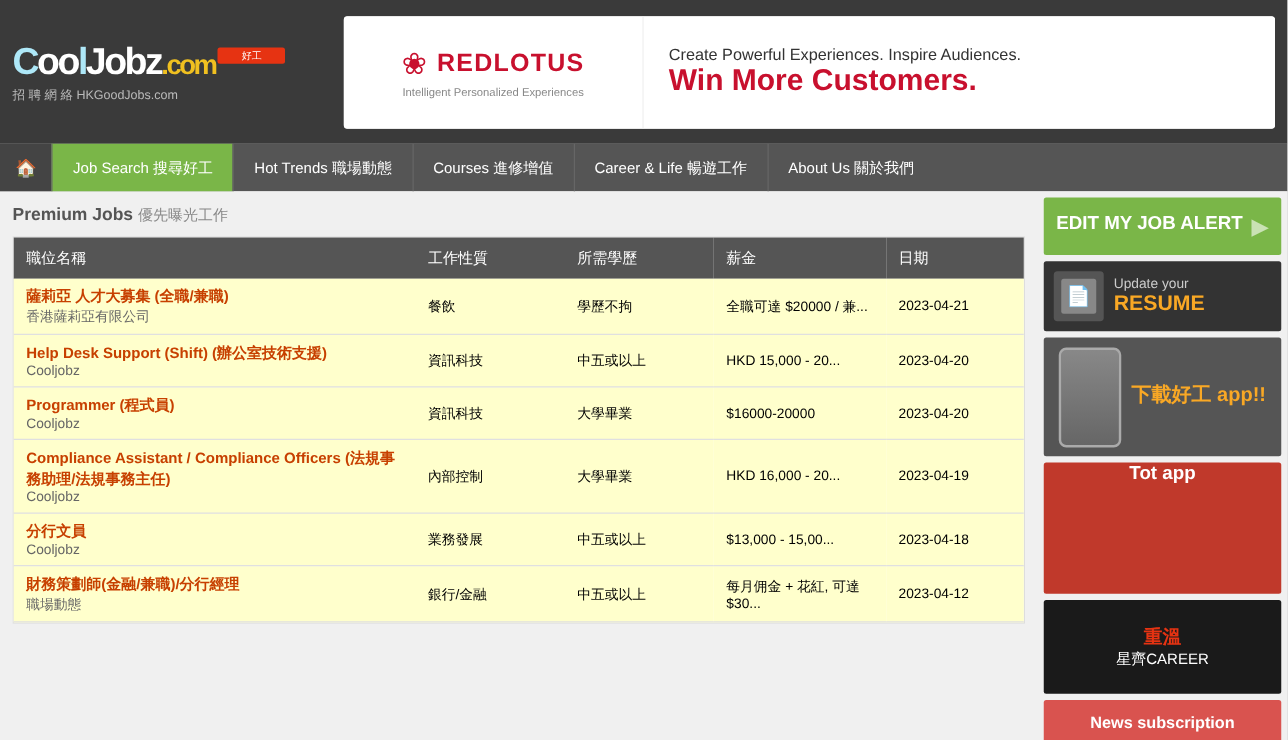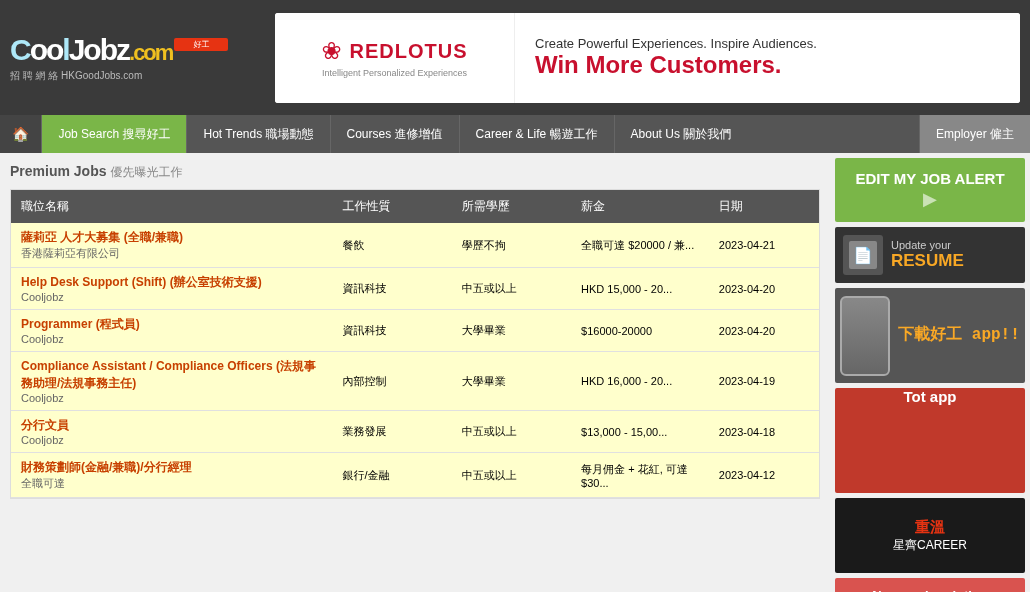--- a/index.html
+++ b/index.html
@@ -34,21 +34,21 @@
     .job-title { color: #c74000; font-weight: bold; font-size: 12px; cursor: pointer; }
     .job-company { color: #666; font-size: 11px; }
     .col-name { width: 35%; }
     .col-type { width: 13%; }
     .col-edu { width: 13%; }
     .col-salary { width: 15%; }
     .col-date { width: 12%; }
 
     
     .sidebar { width: 200px; flex-shrink: 0; padding: 5px; display: flex; flex-direction: column; gap: 5px; }
-    .edit-job-alert { background: #7ab648; color: white; padding: 12px 10px; display: flex; align-items: center; justify-content: space-between; cursor: pointer; border-radius: 2px; flex-direction: column; }
+    .edit-job-alert { background: #7ab648; color: white; padding: 12px 10px; display: flex; justify-content: space-between; cursor: pointer; border-radius: 2px; }
     .update-resume-card { background: #333; color: white; padding: 8px; display: flex; align-items: center; gap: 8px; cursor: pointer; border-radius: 2px; }
 
     .table-wrapper { background: white; border: 1px solid #ddd; }
   </style>
 </head>
 <body>
 
 <div class="header">
   <div class="logo-area">
     <div style="display:flex; align-items:center; gap:0;">
@@ -74,21 +74,20 @@
   </div>
 </div>
 
 <div class="nav">
   <div class="nav-home">🏠</div>
   <div class="nav-item active">Job Search 搜尋好工</div>
   <div class="nav-item">Hot Trends 職場動態</div>
   <div class="nav-item">Courses 進修增值</div>
   <div class="nav-item">Career &amp; Life 暢遊工作</div>
   <div class="nav-item">About Us 關於我們</div>
-  <div class="nav-employer">Employer 僱主</div>
 </div>
 
 <div class="main-layout">
 
   <div class="content-area">
     <div style="font-size:14px; color:#555; margin-bottom:8px; font-weight:bold;">
       <span>Premium Jobs</span>
       <span style="font-weight:normal; font-size:12px; color:#888;"> </span>
       <span style="font-weight:normal; font-size:12px; color:#888;">優先曝光工作</span>
     </div>
@@ -150,21 +149,21 @@
       <div class="job-company">Cooljobz</div>
     </td>
     <td class="col-type">業務發展</td>
     <td class="col-edu">中五或以上</td>
     <td class="col-salary">$13,000 - 15,00...</td>
     <td class="col-date">2023-04-18</td>
   </tr>
             <tr class="row-odd">
     <td class="col-name">
       <div class="job-title">財務策劃師(金融/兼職)/分行經理</div>
-      <div class="job-company">全職可達</div>
+      <div class="job-company">職場動態</div>
     </td>
     <td class="col-type">銀行/金融</td>
     <td class="col-edu">中五或以上</td>
     <td class="col-salary">每月佣金 + 花紅, 可達$30...</td>
     <td class="col-date">2023-04-12</td>
   </tr>
           </tbody>
       </table>
     </div>
   </div>
@@ -180,21 +179,21 @@
     <div class="update-resume-card">
       <div style="background:#555; padding:6px; border-radius:3px;">
         <div style="width:28px; height:28px; background:#888; border-radius:2px; display:flex; align-items:center; justify-content:center; color:#aaa; font-size:16px;">📄</div>
       </div>
       <div>
         <div style="color:#ccc; font-size:11px;">Update your</div>
         <div style="color:#f9a825; font-size:17px; font-weight:bold;">RESUME</div>
       </div>
     </div>
 
-    <div style="background:#555; display:flex; align-items:center; justify-content:center; padding:0; border-radius:2px; cursor:pointer; min-height:95px; gap:8px;font-family:Liberation Mono, monospace;">
+    <div style="background:#555; display:flex; align-items:center; justify-content:center; padding:0; border-radius:2px; cursor:pointer; min-height:95px; gap:8px;">
       <div style="width:50px; height:80px; background:linear-gradient(180deg,#888 0%,#666 100%); border-radius:6px; border:2px solid #aaa;"></div>
       <div style="color:#f9a825; font-size:16px; font-weight:bold; line-height:1.3;">下載好工
 app!!</div>
     </div>
 
     <div style="background:#c0392b; min-height:105px; border-radius:2px; display:flex; align-items:flex-start; justify-content:center; cursor:pointer;">
       <div style="color:white; font-size:15px; font-weight:bold; text-align:center;">Tot app</div>
     </div>
 
     <div style="background:#1a1a1a; min-height:75px; border-radius:2px; display:flex; align-items:center; justify-content:center; cursor:pointer; position:relative; overflow:hidden;">

